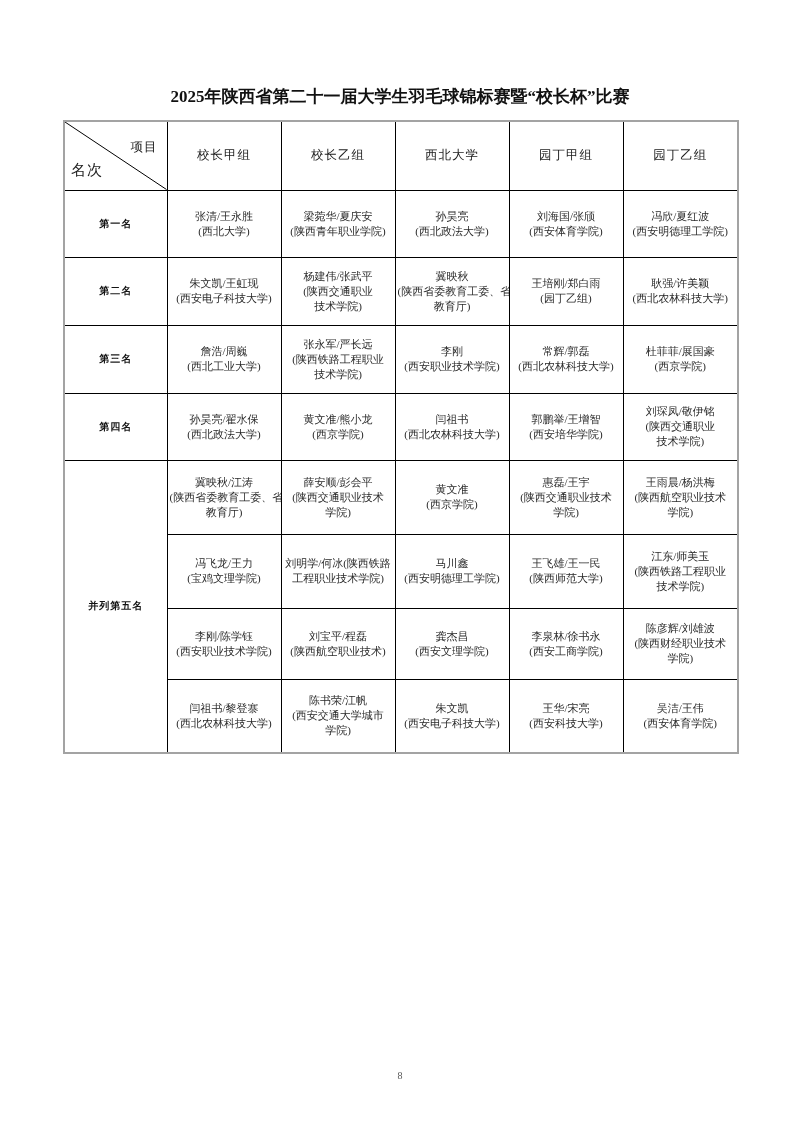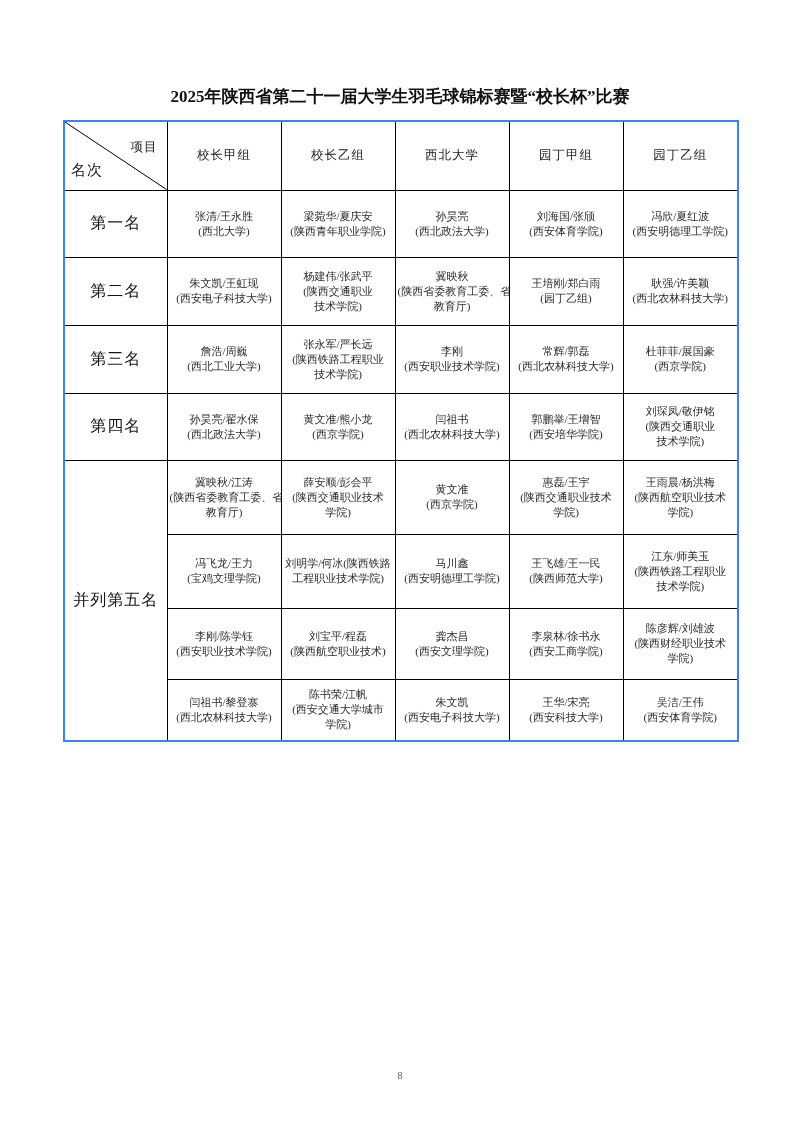--- a/index.html
+++ b/index.html
@@ -18,21 +18,21 @@
     font-weight: bold;
     font-size: 17px;
     line-height: 22px;
     color: #111;
   }
   .results-table {
     table-layout: fixed;
     border-collapse: collapse;
     width: 674px;
     margin: 12px 1px 0 63px;
-    border: 2px solid #3b82f6;
+    border: 2px solid #a3a3a3;
   }
   .results-table th, .results-table td {
     border: 1px solid #000;
     text-align: center;
     vertical-align: middle;
     padding: 1px 2px;
     overflow: hidden;
   }
   .results-table thead tr { height: 69px; }
   .results-table th {
@@ -47,23 +47,24 @@
   }
   .corner-project {
     position: absolute; top: 17px; right: 9px;
     font-size: 12.5px; letter-spacing: 1px;
   }
   .corner-rank {
     position: absolute; bottom: 10px; left: 6px;
     font-size: 15px; letter-spacing: 1px;
   }
   .rank-cell {
-    font-size: 16px;
+    font-size: 10px;
     letter-spacing: 1px;
     color: #141414;
+    font-weight: bold;
   }
   .result-cell {
     font-size: 11px;
     line-height: 15px;
     color: #2a2a2a;
   }
   .cell-line { white-space: nowrap; }
   .page-number {
     position: absolute;
     top: 1070px;
@@ -268,21 +269,21 @@
         <td class="result-cell">
           <div class="cell-line">李泉林/徐书永</div>
           <div class="cell-line">(西安工商学院)</div>
         </td>
         <td class="result-cell">
           <div class="cell-line">陈彦辉/刘雄波</div>
           <div class="cell-line">(陕西财经职业技术</div>
           <div class="cell-line">学院)</div>
         </td>
       </tr>
-      <tr style="height: 62px;">
+      <tr style="height: 74px;">
         <td class="result-cell">
           <div class="cell-line">闫祖书/黎登寨</div>
           <div class="cell-line">(西北农林科技大学)</div>
         </td>
         <td class="result-cell">
           <div class="cell-line">陈书荣/江帆</div>
           <div class="cell-line">(西安交通大学城市</div>
           <div class="cell-line">学院)</div>
         </td>
         <td class="result-cell">

